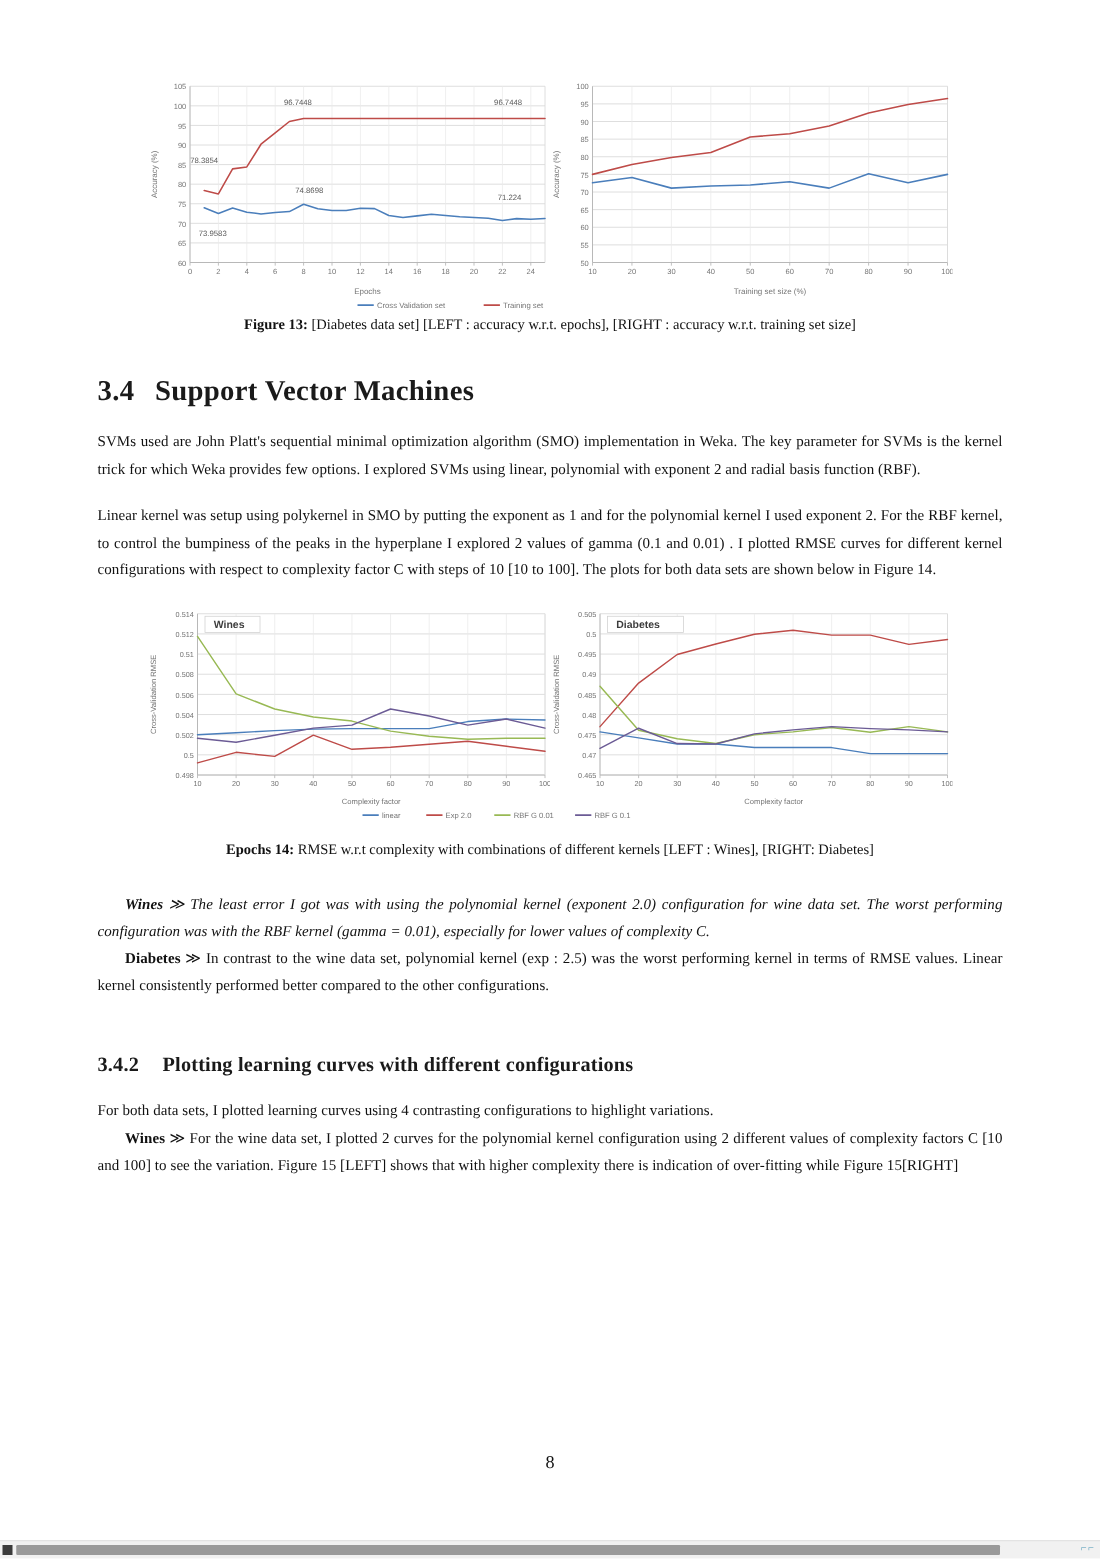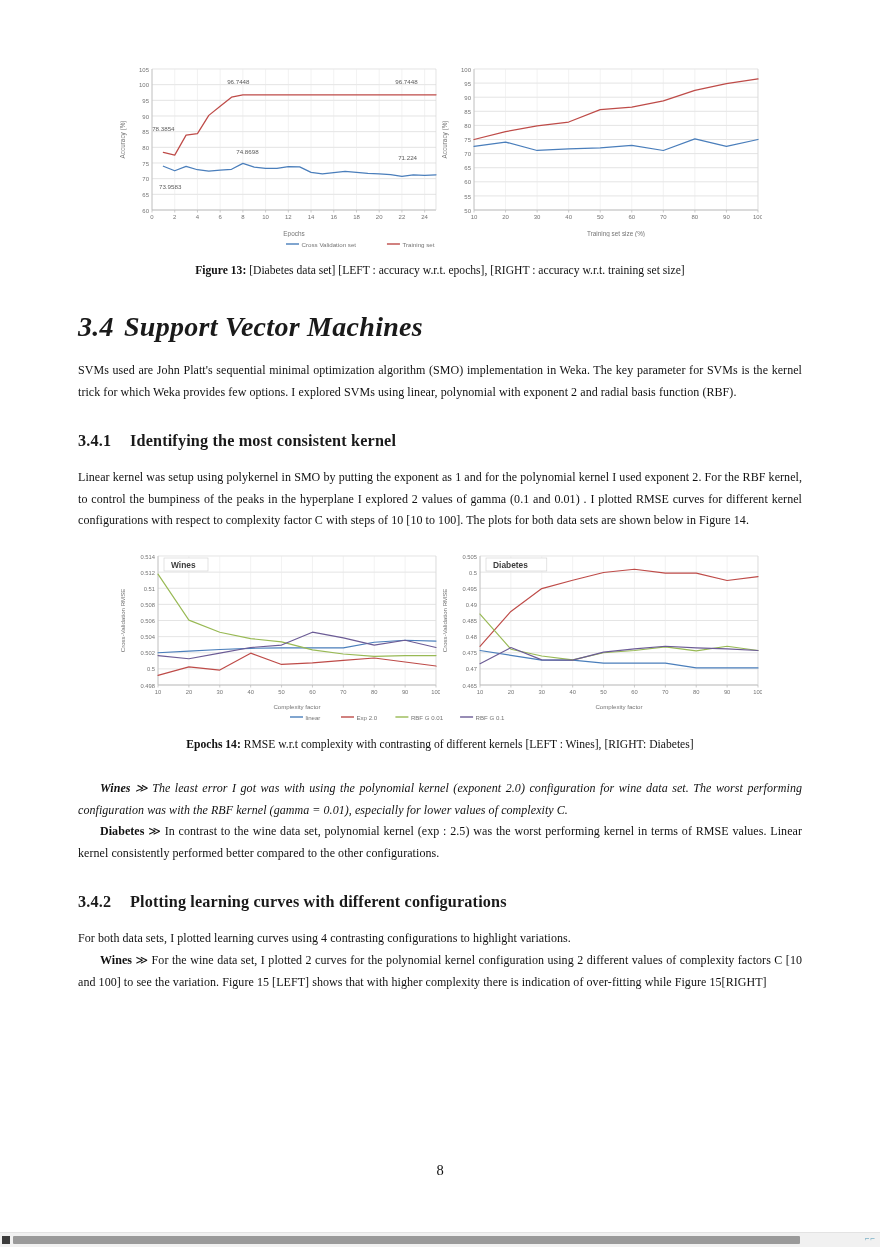--- a/index.html
+++ b/index.html
@@ -42,25 +42,24 @@
     text-align: justify;
     margin: 0;
     color: #111;
     letter-spacing: 0.005em;
   }
   p.body-text.indent { text-indent: 22px; }
   .bold { font-weight: bold; }
 
   h2.section-head {
     font-family: "Liberation Serif", serif;
-    font-size: 28px;
+    font-size: 23px;
     font-weight: bold;
     margin: 0;
     letter-spacing: 0.01em;
-    font-style: italic;
   }
   h2.section-head .num { display: inline-block; min-width: 46px; }
   h3.subsection-head {
     font-family: "Liberation Serif", serif;
     font-size: 16.2px;
     font-weight: bold;
     margin: 0;
     letter-spacing: 0.01em;
   }
   h3.subsection-head .num { display: inline-block; min-width: 52px; }
@@ -288,35 +287,32 @@
       </div>
       <div style="position:relative;height:14px;">
         <svg id="svg-fig13-legend" width="724" height="14" viewBox="0 0 724 14">
             <line x1="208" y1="7" x2="221" y2="7" stroke="#4a7ebb" stroke-width="1.4"></line>
             <text x="223.5" y="9.6" font-size="6.2" font-family="&quot;Liberation Sans&quot;, sans-serif" fill="#757575">Cross Validation set</text>
             <line x1="308.94" y1="7" x2="321.94" y2="7" stroke="#be4b48" stroke-width="1.4"></line>
             <text x="324.44" y="9.6" font-size="6.2" font-family="&quot;Liberation Sans&quot;, sans-serif" fill="#757575">Training set</text>
           </svg>
       </div>
 
-      <p class="caption" style="margin-top:13px;">
+      <p class="caption" style="margin-top:2px;">
         <span class="cap-label">Figure 13:</span>
         <span>[Diabetes data set] [LEFT : accuracy w.r.t. epochs], [RIGHT : accuracy w.r.t. training set size]</span>
       </p>
 
       <h2 class="section-head" style="margin-top:34px;">
         <span class="num">3.4</span><span>Support Vector Machines</span>
       </h2>
 
       <p class="body-text" style="margin-top:17px;">SVMs used are John Platt's sequential minimal optimization algorithm (SMO) implementation in Weka. The key parameter for SVMs is the kernel trick for which Weka provides few options. I explored SVMs using linear, polynomial with exponent 2 and radial basis function (RBF).</p>
 
 
-      <h3 class="subsection-head" style="margin-top:29px;">
-        <span class="num">3.4.1</span><span>Identifying the most consistent kernel</span>
-      </h3>
 
       <p class="body-text" style="margin-top:16px;">Linear kernel was setup using polykernel in SMO by putting the exponent as 1 and for the polynomial kernel I used exponent 2. For the RBF kernel, to control the bumpiness of the peaks in the hyperplane I explored 2 values of gamma (0.1 and 0.01) . I plotted RMSE curves for different kernel configurations with respect to complexity factor C with steps of 10 [10 to 100]. The plots for both data sets are shown below in Figure 14.</p>
 
       <div class="figure-row" style="margin-top:18px;">
         <div class="chart-box" style="width:322px;height:160px;">
           <svg class="chart-svg" id="svg-fig14-left" width="322" height="160" viewBox="0 0 322 160">
               <rect x="40" y="6" width="278" height="129" fill="#ffffff"></rect>
               <line x1="40" y1="135" x2="318" y2="135" stroke="#d9d9d9" stroke-width="0.7"></line>
               <line x1="40" y1="118.875" x2="318" y2="118.875" stroke="#d9d9d9" stroke-width="0.7"></line>
               <line x1="40" y1="102.75" x2="318" y2="102.75" stroke="#d9d9d9" stroke-width="0.7"></line>
@@ -451,32 +447,32 @@
             <text x="278.496" y="9.6" font-size="6.1" font-family="&quot;Liberation Sans&quot;, sans-serif" fill="#757575">Exp 2.0</text>
             <line x1="317.40799999999996" y1="7" x2="330.40799999999996" y2="7" stroke="#98b954" stroke-width="1.4"></line>
             <text x="332.90799999999996" y="9.6" font-size="6.1" font-family="&quot;Liberation Sans&quot;, sans-serif" fill="#757575">RBF G 0.01</text>
             <line x1="382.068" y1="7" x2="395.068" y2="7" stroke="#6b5b95" stroke-width="1.4"></line>
             <text x="397.568" y="9.6" font-size="6.1" font-family="&quot;Liberation Sans&quot;, sans-serif" fill="#757575">RBF G 0.1</text>
           </svg>
       </div>
 
       <p class="caption" style="margin-top:14px;">
         <span class="cap-label">Epochs 14:</span>
-        <span>RMSE w.r.t complexity with contrasting of different kernels [LEFT : Wines], [RIGHT: Diabetes]</span>
+        <span>RMSE w.r.t complexity with combinations of different kernels [LEFT : Wines], [RIGHT: Diabetes]</span>
       </p>
 
       <p class="body-text indent" style="margin-top:27px;font-style:italic;">
         <span class="bold">Wines</span><span> ≫ </span><span>The least error I got was with using the polynomial kernel (exponent 2.0) configuration for wine data set. The worst performing configuration was with the RBF kernel (gamma = 0.01), especially for lower values of complexity C.</span>
       </p>
 
       <p class="body-text indent" style="margin-top:0;">
         <span class="bold">Diabetes</span><span> ≫ </span><span>In contrast to the wine data set, polynomial kernel (exp : 2.5) was the worst performing kernel in terms of RMSE values. Linear kernel consistently performed better compared to the other configurations.</span>
       </p>
 
-      <h3 class="subsection-head" style="margin-top:29px;">
+      <h3 class="subsection-head" style="margin-top:44px;">
         <span class="num">3.4.2</span><span>Plotting learning curves with different configurations</span>
       </h3>
 
       <p class="body-text" style="margin-top:16px;">For both data sets, I plotted learning curves using 4 contrasting configurations to highlight variations.</p>
 
       <p class="body-text indent" style="margin-top:0;">
         <span class="bold">Wines</span><span> ≫ </span><span>For the wine data set, I plotted 2 curves for the polynomial kernel configuration using 2 different values of complexity factors C [10 and 100] to see the variation. Figure 15 [LEFT] shows that with higher complexity there is indication of over-fitting while Figure 15[RIGHT]</span>
       </p>
 
     </div>

